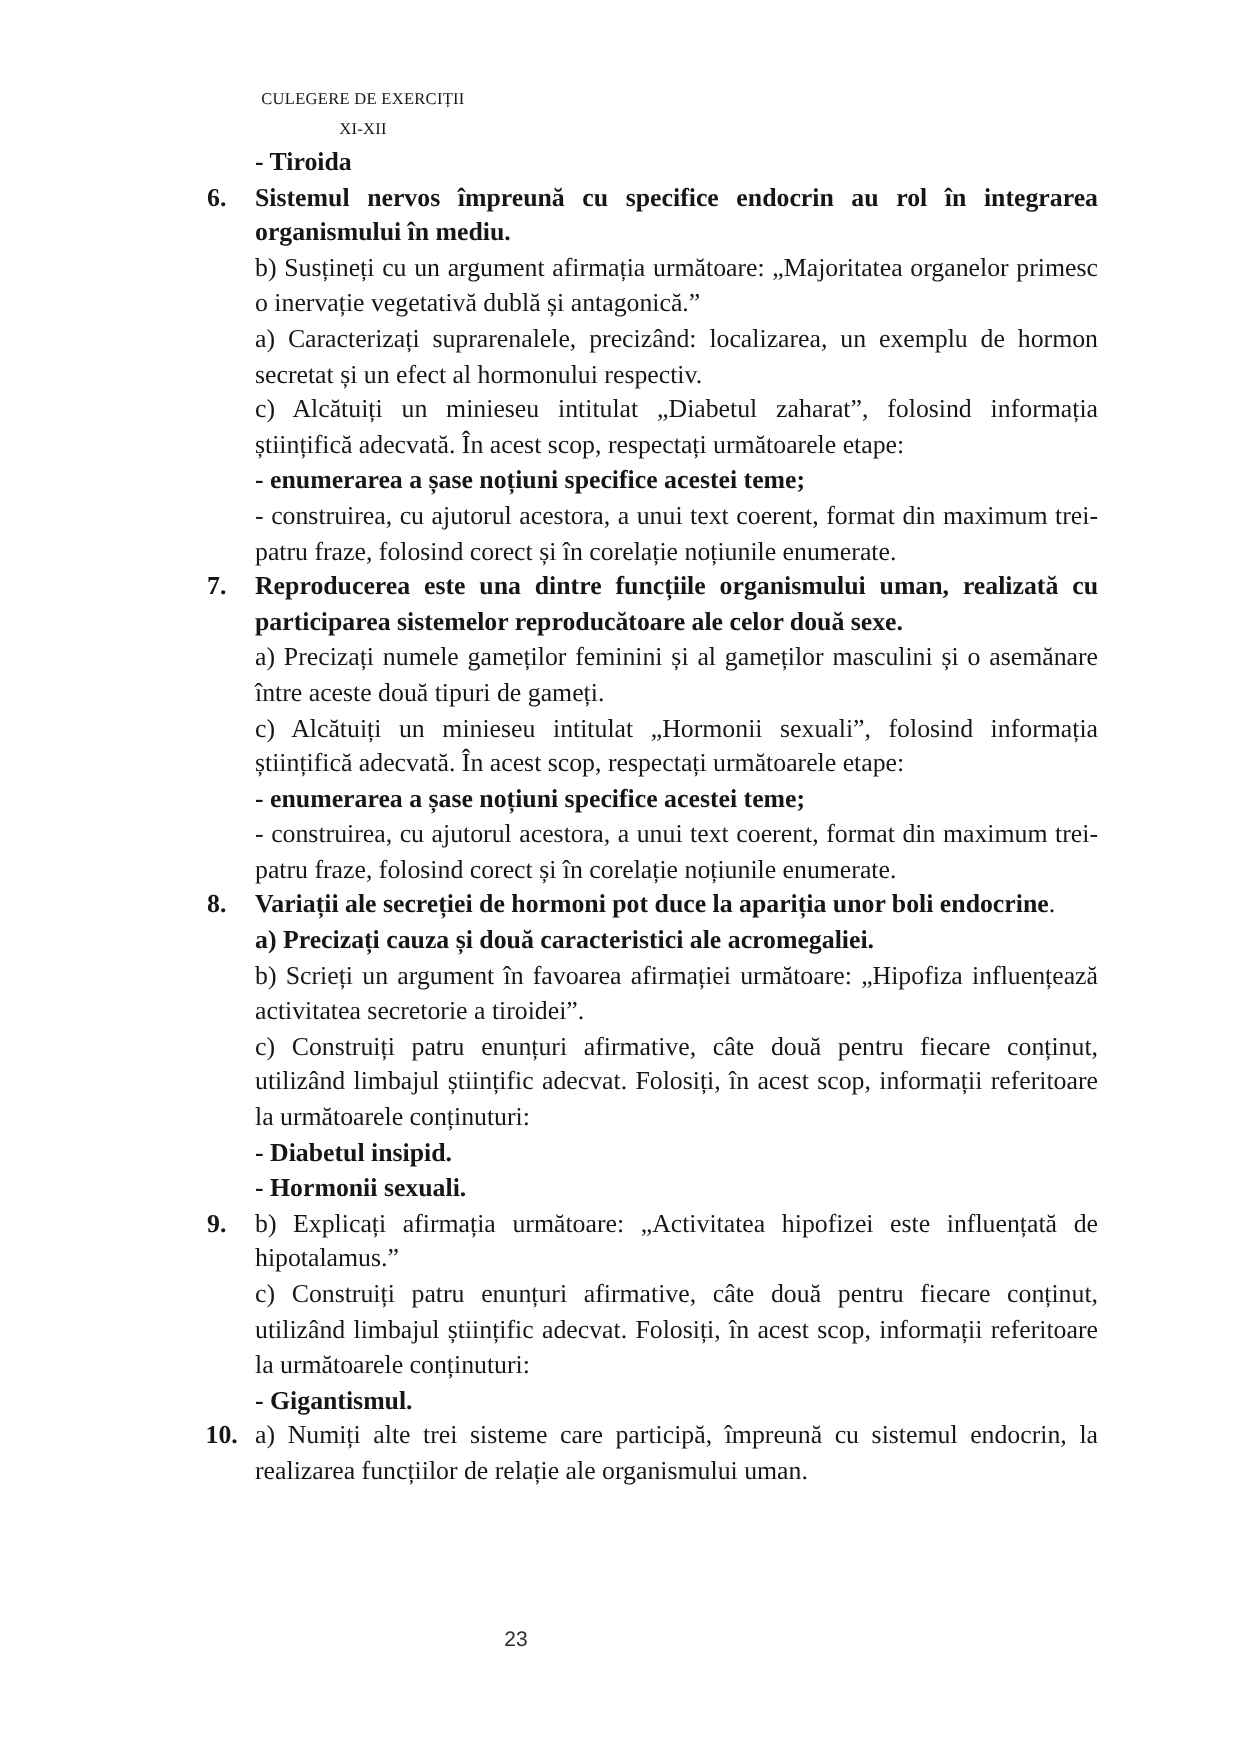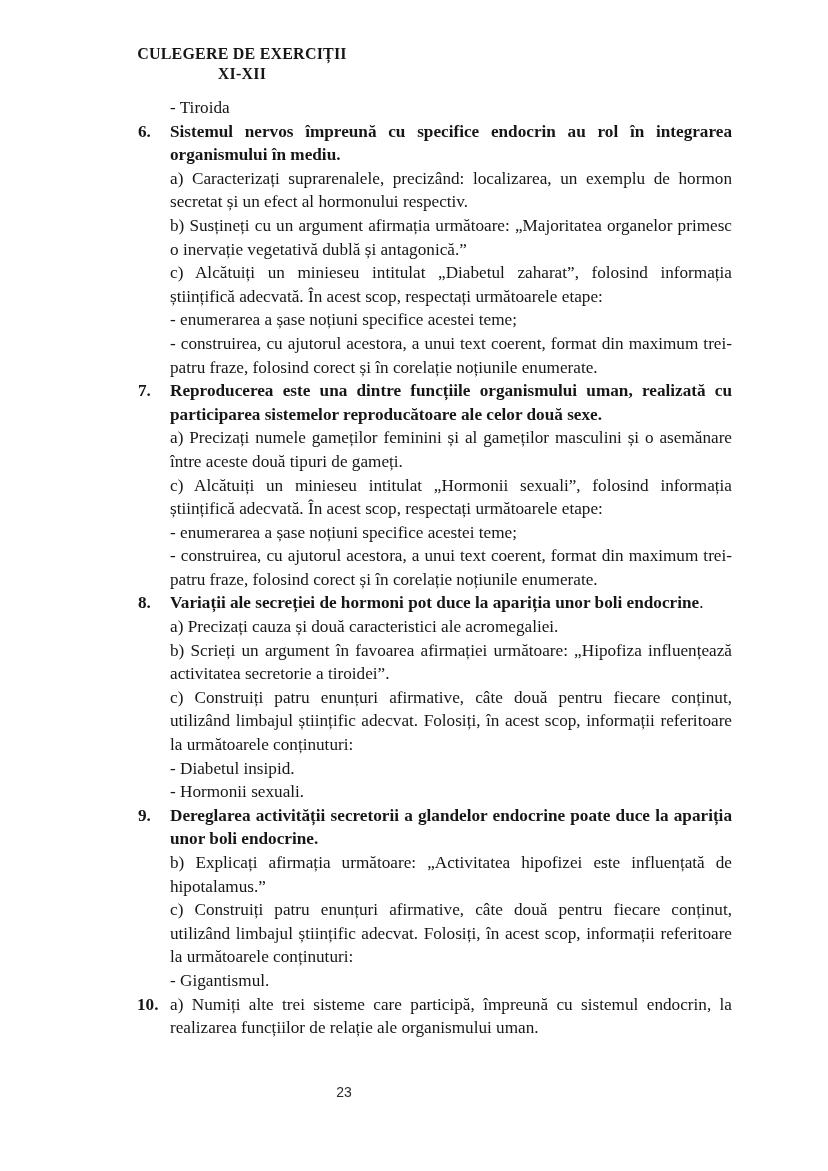--- a/index.html
+++ b/index.html
@@ -24,25 +24,25 @@
   .running-header {
     position: absolute;
     left: 92px;
     top: 44px;
     width: 644px;
     height: 44px;
   }
   .hdr-left {
     position: absolute;
     left: 0;
-    top: 0;
+    top: 12px;
     width: 300px;
     text-align: center;
-    font-weight: bold;
-    font-size: 16px;
+    font-weight: normal;
+    font-size: 11px;
     letter-spacing: 0.2px;
     line-height: 20px;
   }
   .hdr-left .l1 { display: block; }
   .hdr-left .l2 { display: block; }
   .hdr-right {
     position: absolute;
     right: 0;
     top: 0;
     font-weight: bold;
@@ -66,21 +66,21 @@
     line-height: 23.6px;
     text-align: justify;
     text-justify: inter-word;
   }
 
   
   .sub {
     padding-left: 32px;
     text-align: justify;
   }
-  .sub.noj { text-align: left; }
+  .sub.noj { text-align: left; font-weight: bold; }
 
   
   .item {
     position: relative;
     padding-left: 32px;
     font-weight: bold;
     text-align: justify;
   }
   .item .marker {
     position: absolute;
@@ -123,37 +123,37 @@
     <div class="hdr-left">
       <span class="l1">CULEGERE DE EXERCIȚII</span>
       <span class="l2">XI-XII</span>
     </div>
   </div>
 
   <div class="body-block">
     <p class="sub noj">- Tiroida</p>
     <div id="items-root">
         <p class="item"><span class="marker">6.</span><span>Sistemul nervos împreună cu specifice endocrin au rol în integrarea organismului în mediu.</span></p>
+        <p class="sub">b) Susțineți cu un argument afirmația următoare: „Majoritatea organelor primesc o inervație vegetativă dublă și antagonică.”</p>
         <p class="sub">a) Caracterizați suprarenalele, precizând: localizarea, un exemplu de hormon secretat și un efect al hormonului respectiv.</p>
-        <p class="sub">b) Susțineți cu un argument afirmația următoare: „Majoritatea organelor primesc o inervație vegetativă dublă și antagonică.”</p>
         <p class="sub">c) Alcătuiți un minieseu intitulat „Diabetul zaharat”, folosind informația științifică adecvată. În acest scop, respectați următoarele etape:</p>
         <p class="sub noj">- enumerarea a șase noțiuni specifice acestei teme;</p>
         <p class="sub">- construirea, cu ajutorul acestora, a unui text coerent, format din maximum trei-patru fraze, folosind corect și în corelație noțiunile enumerate.</p>
         <p class="item"><span class="marker">7.</span><span>Reproducerea este una dintre funcțiile organismului uman, realizată cu participarea sistemelor reproducătoare ale celor două sexe.</span></p>
         <p class="sub">a) Precizați numele gameților feminini și al gameților masculini și o asemănare între aceste două tipuri de gameți.</p>
         <p class="sub">c) Alcătuiți un minieseu intitulat „Hormonii sexuali”, folosind informația științifică adecvată. În acest scop, respectați următoarele etape:</p>
         <p class="sub noj">- enumerarea a șase noțiuni specifice acestei teme;</p>
         <p class="sub"> - construirea, cu ajutorul acestora, a unui text coerent, format din maximum trei-patru fraze, folosind corect și în corelație noțiunile enumerate.</p>
         <p class="item"><span class="marker">8.</span><span>Variații ale secreției de hormoni pot duce la apariția unor boli endocrine</span><span class="reg">.</span></p>
         <p class="sub noj">a) Precizați cauza și două caracteristici ale acromegaliei.</p>
         <p class="sub">b) Scrieți un argument în favoarea afirmației următoare: „Hipofiza influențează activitatea secretorie a tiroidei”.</p>
         <p class="sub">c) Construiți patru enunțuri afirmative, câte două pentru fiecare conținut, utilizând limbajul științific adecvat. Folosiți, în acest scop, informații referitoare la următoarele conținuturi:</p>
         <p class="sub noj">- Diabetul insipid.</p>
         <p class="sub noj">- Hormonii sexuali.</p>
-        <p class="item"><span class="marker">9.</span><span>Dereglarea activității secretorii a glandelor endocrine poate duce la apariția unor boli endocrine.</span></p>
+        <p class="item"><span class="marker">9.</span></p>
         <p class="sub">b) Explicați afirmația următoare: „Activitatea hipofizei este influențată de hipotalamus.”</p>
         <p class="sub">c) Construiți patru enunțuri afirmative, câte două pentru fiecare conținut, utilizând limbajul științific adecvat. Folosiți, în acest scop, informații referitoare la următoarele conținuturi:</p>
         <p class="sub noj">- Gigantismul.</p>
         <p class="item wide"><span class="marker">10.</span></p>
         <p class="sub">a) Numiți alte trei sisteme care participă, împreună cu sistemul endocrin, la realizarea funcțiilor de relație ale organismului uman.</p>
       </div>
   </div>
 
   <div class="page-number">23</div>
 </div>

